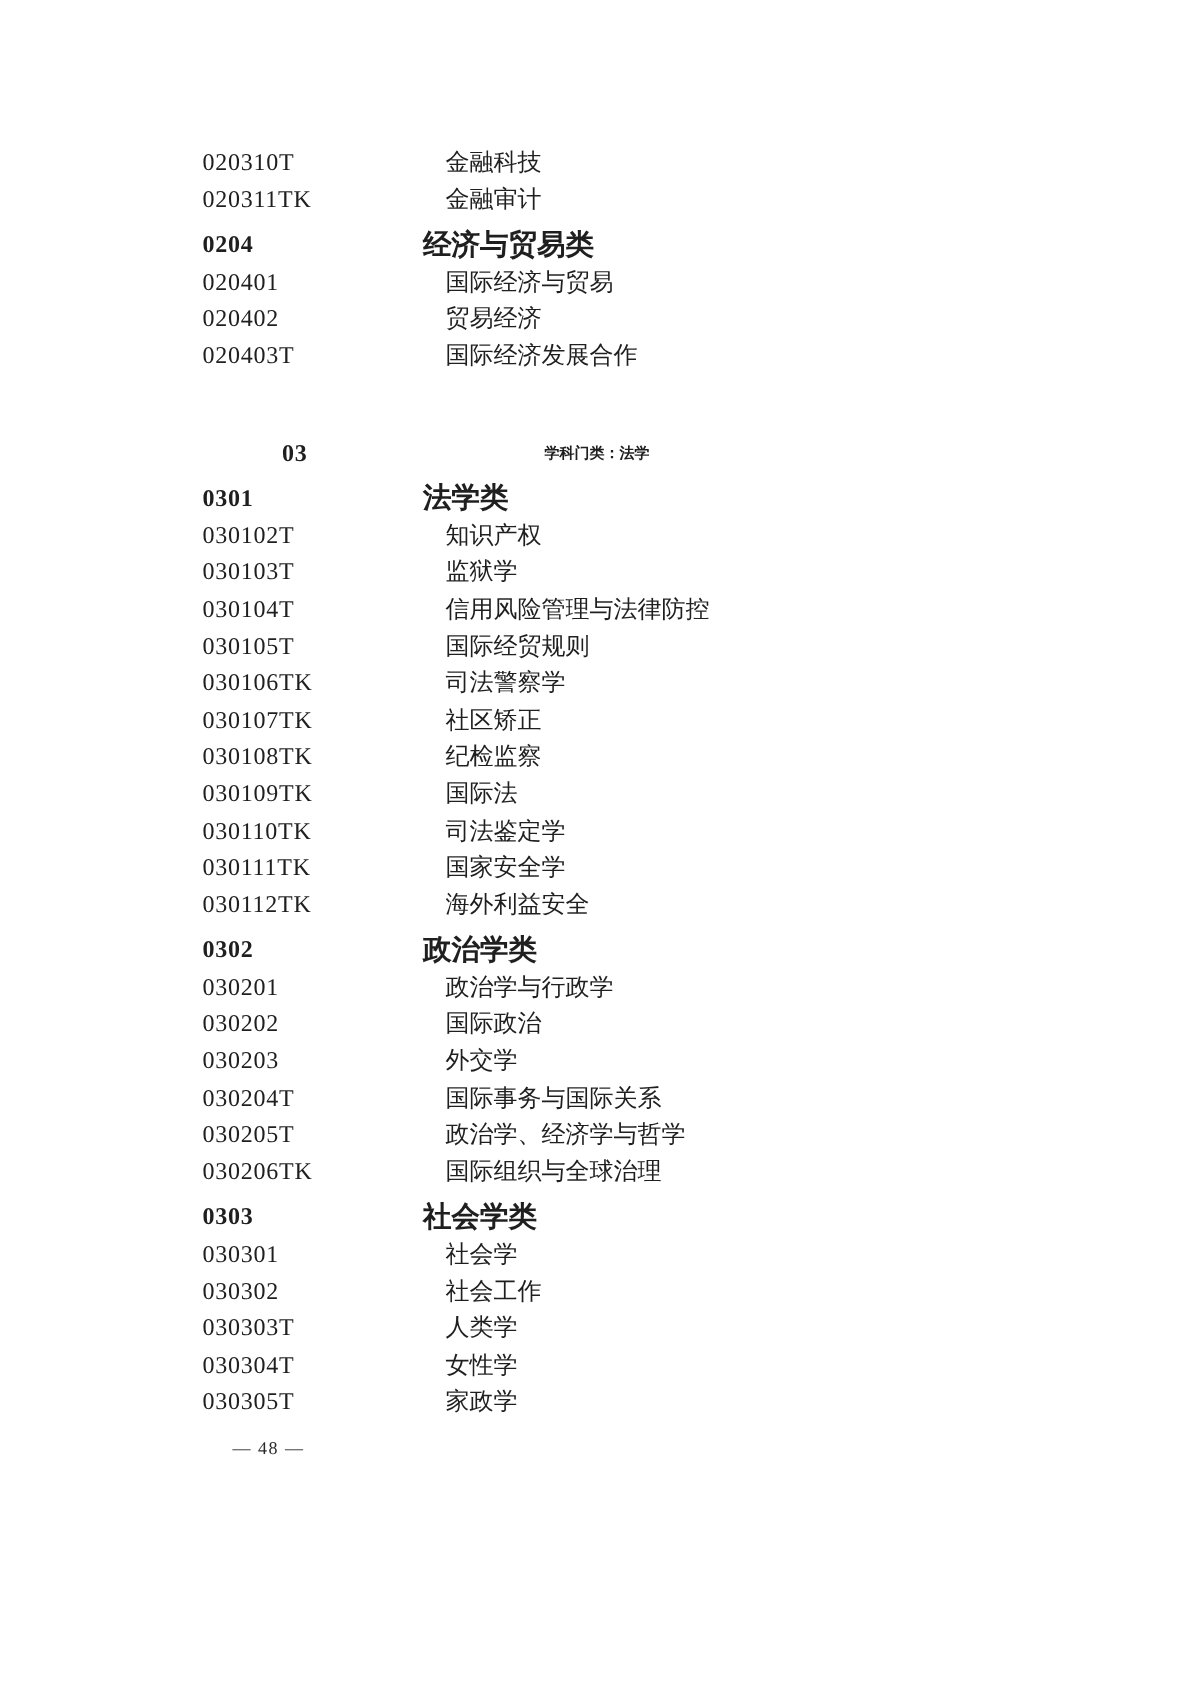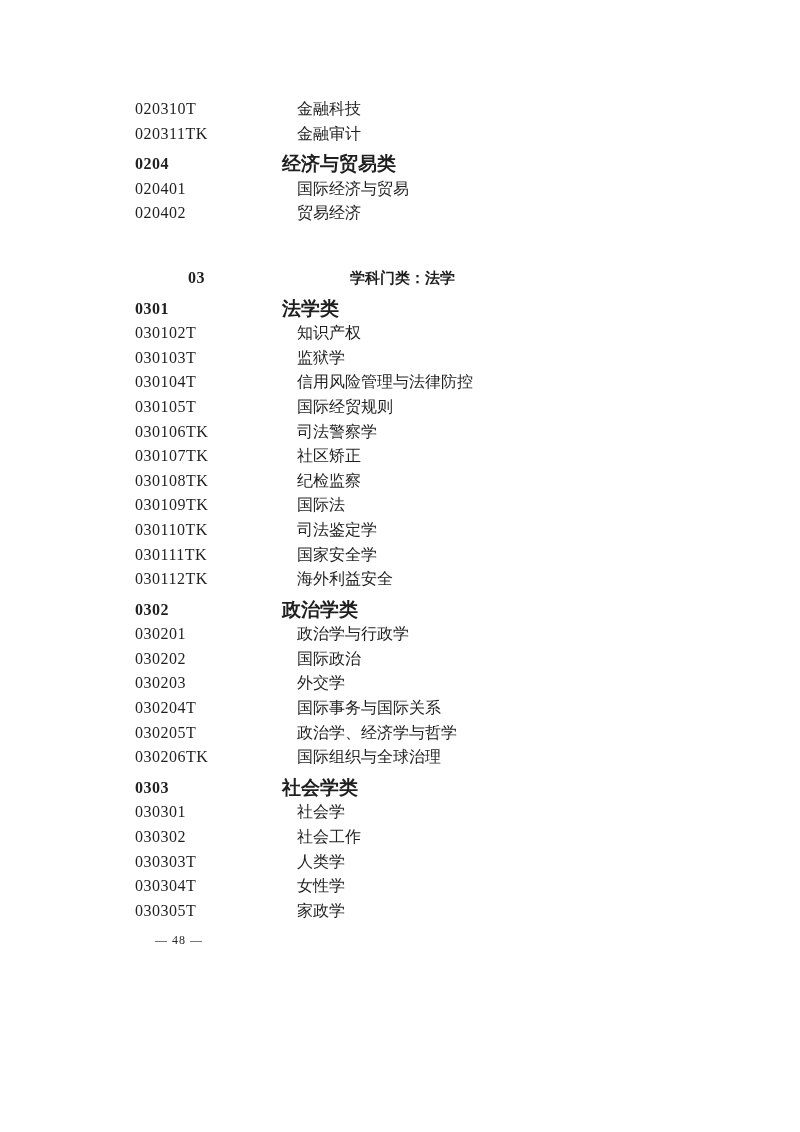--- a/index.html
+++ b/index.html
@@ -53,23 +53,23 @@
   
   .row.section {
     font-weight: 700;
     margin-top: 40px;
     gap: 48px;
   }
   .row.section .code {
     padding-left: 53px;
   }
   .row.section .name {
-    margin-left: 20px;
+    margin-left: 33px;
     font-family: Liberation Serif, serif;
-    font-size: 15px;
+    font-size: 10px;
   }
   .footer {
     margin-top: 10px;
     margin-left: 20px;
     font-size: 12px;
     color: #2a2a2a;
     letter-spacing: 1px;
   }
 </style>
 </head>
@@ -90,20 +90,24 @@
     <span class="name">经济与贸易类</span>
   </div>
       <div class="row major">
     <span class="code">020401</span>
     <span class="name">国际经济与贸易</span>
   </div>
       <div class="row major">
     <span class="code">020402</span>
     <span class="name">贸易经济</span>
   </div>
+      <div class="row major">
+    <span class="code">020403T</span>
+    <span class="name">国际经济发展合作</span>
+  </div>
       <div class="row section">
     <span class="code">03</span>
     <span class="name">学科门类：法学</span>
   </div>
       <div class="row category">
     <span class="code">0301</span>
     <span class="name">法学类</span>
   </div>
       <div class="row major">
     <span class="code">030102T</span>

